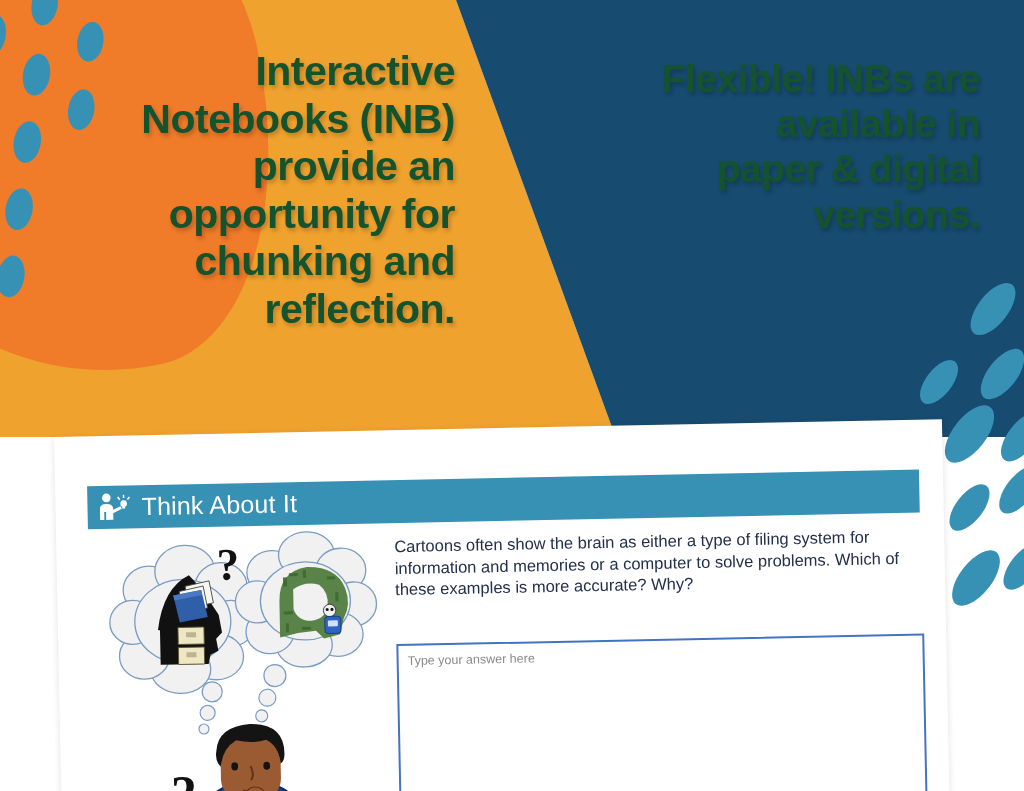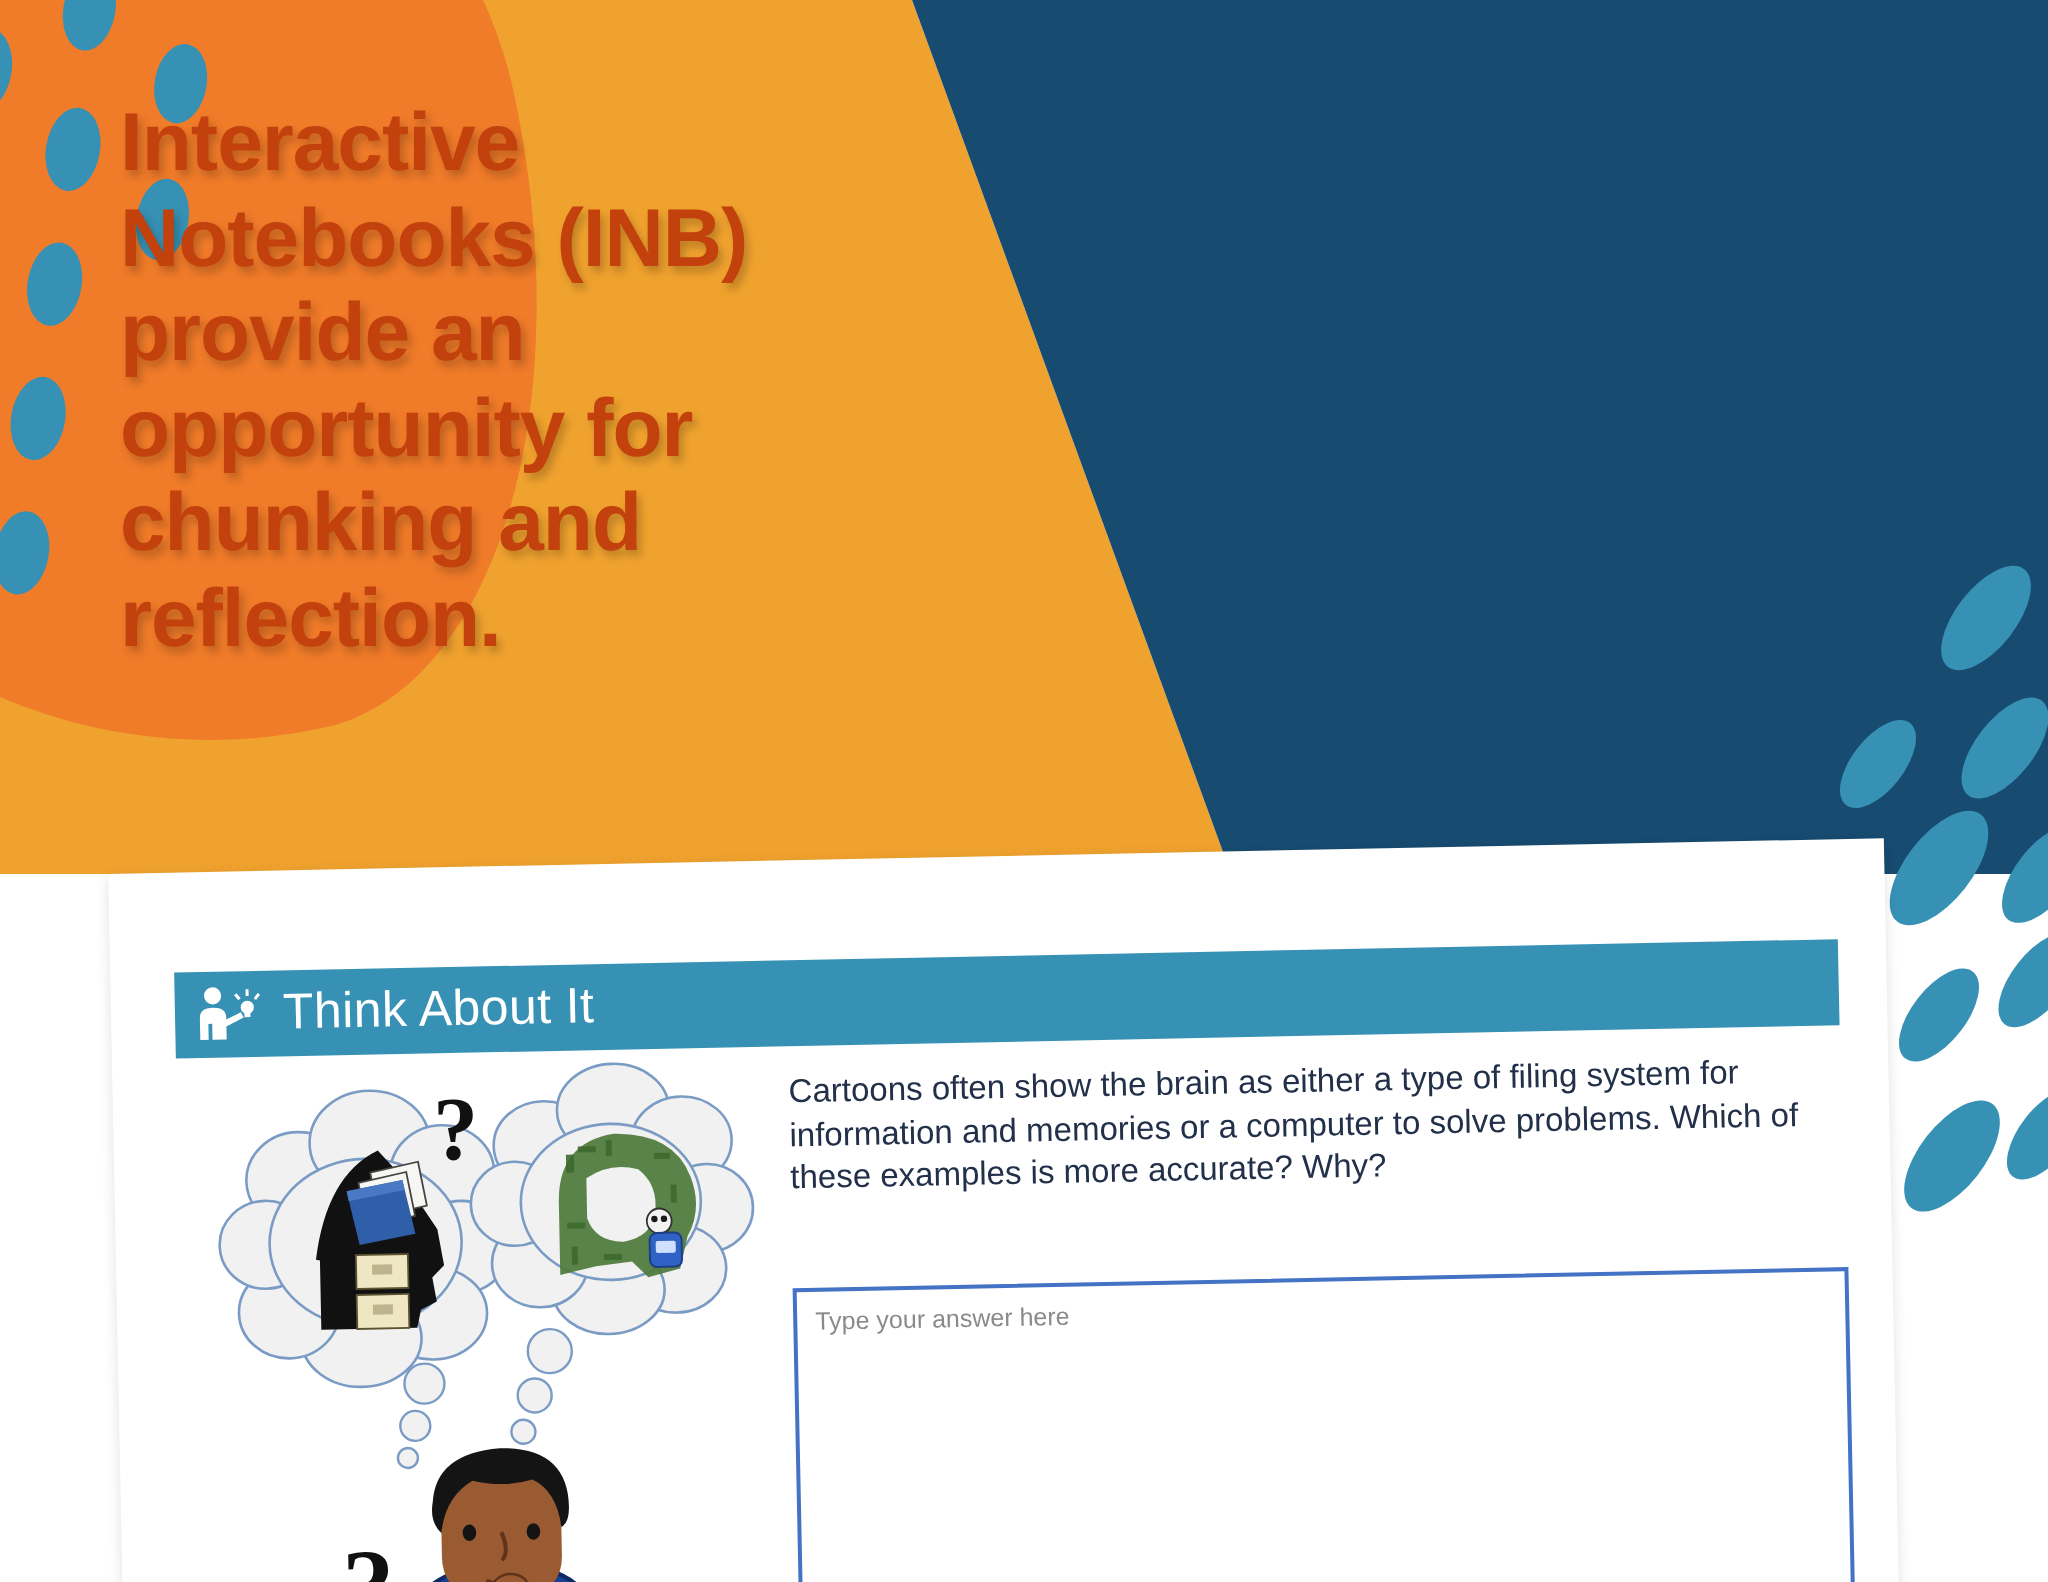--- a/index.html
+++ b/index.html
@@ -64,23 +64,23 @@
   
   .ellipse {
     position: absolute;
     background: #3691b5;
     border-radius: 50%;
   }
 
   
   .headline {
     position: absolute;
-    color: #c2410c;
+    color: #14532d;
     font-weight: bold;
-    text-align: left;
+    text-align: right;
     line-height: 1.16;
     letter-spacing: -0.5px;
     text-shadow: 2px 3px 4px rgba(0,0,0,0.22);
     white-space: pre-line;
   }
   #headline-left {
     left: 60px; top: 48px;
     width: 395px;
     font-size: 41px;
   }
@@ -196,20 +196,24 @@
   <div class="ellipse" style="left:1006px;top:462px;width:27px;height:56px;transform:rotate(38deg);"></div>
   <div class="ellipse" style="left:960px;top:545px;width:32px;height:66px;transform:rotate(38deg);"></div>
   <div class="ellipse" style="left:1010px;top:540px;width:26px;height:54px;transform:rotate(38deg);"></div>
 
   <div class="headline" id="headline-left">Interactive
 Notebooks (INB)
 provide an
 opportunity for
 chunking and
 reflection.</div>
+  <div class="headline" id="headline-right">Flexible! INBs are
+available in
+paper &amp; digital
+versions.</div>
 
   <div class="doc-card">
 
     <div class="doc-header">
       <svg class="doc-header-icon" viewBox="0 0 34 30">
         <circle cx="9" cy="6" r="4.3" fill="#ffffff"></circle>
         <path d="M2.4 28 L2.4 17 Q2.4 12 9 12 Q15.6 12 15.6 17 L15.6 28 Z" fill="#ffffff"></path>
         <rect x="6.6" y="20" width="1.9" height="8.5" fill="#3691b5"></rect>
         <path d="M14.5 18.5 L23 14.5 L24.3 17.2 L15.6 21.5 Z" fill="#ffffff"></path>
         <circle cx="26.2" cy="12.1" r="3.3" fill="#ffffff"></circle>

